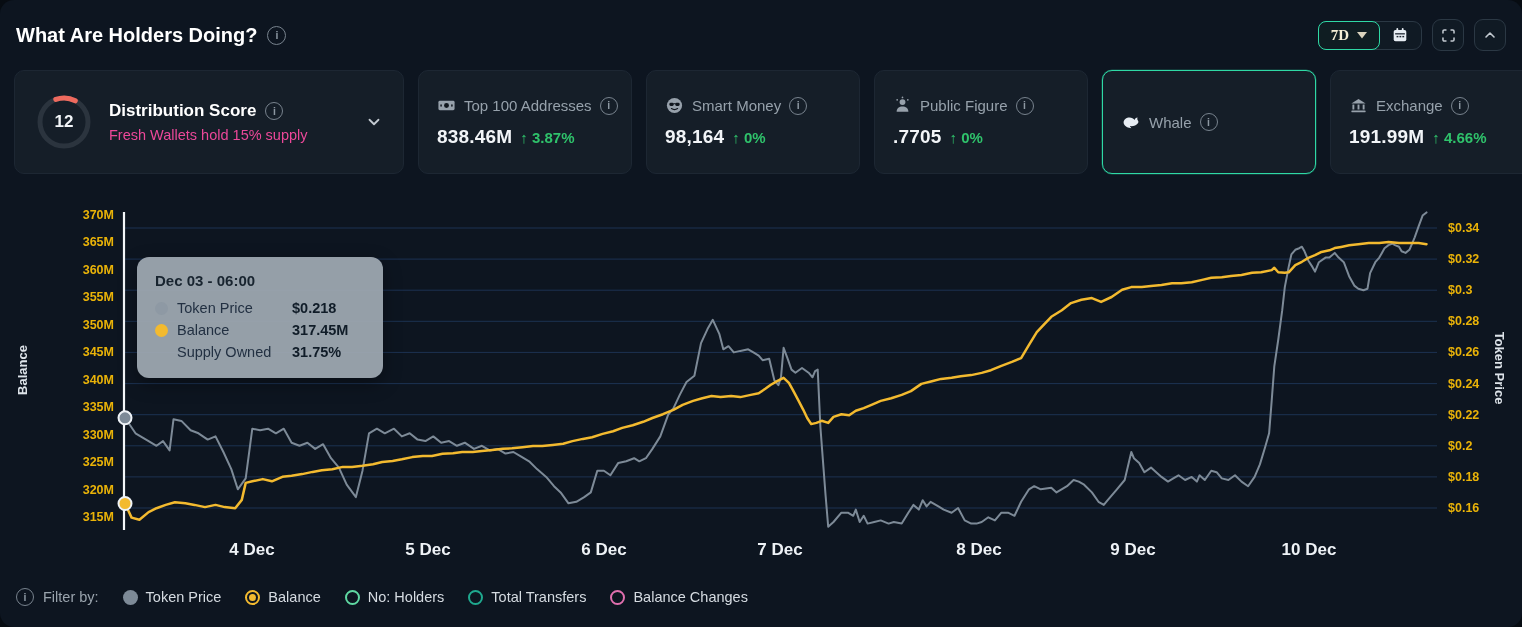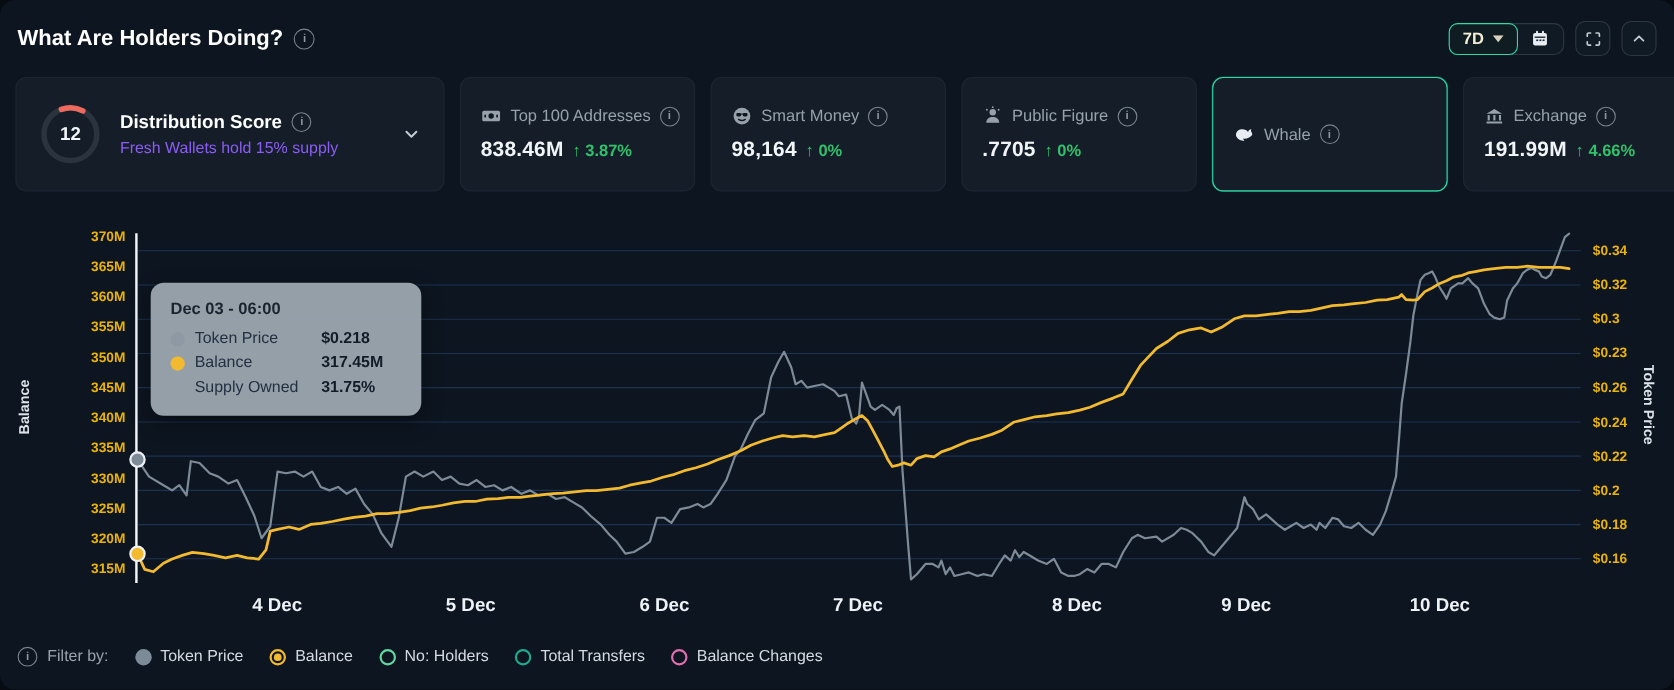--- a/index.html
+++ b/index.html
@@ -11,35 +11,35 @@
   .hdr-left{display:flex;align-items:center;gap:10px;}
   .page-title{font-size:20px;font-weight:700;color:#ffffff;margin:0;}
   .info-icon{width:16px;height:16px;border:1.4px solid #78838e;border-radius:50%;
              display:inline-flex;align-items:center;justify-content:center;
              font-size:10.5px;font-weight:700;color:#8d98a2;flex:none;line-height:1;}
   .info-icon.lg{width:17px;height:17px;}
   .controls{display:flex;align-items:center;gap:10px;}
   .tf-pill{display:flex;align-items:stretch;border:1px solid #2b3844;border-radius:9px;background:#101a24;}
   .tf-btn{display:flex;align-items:center;gap:8px;padding:5px 12px;margin:-1px;
           border:1.5px solid #2fd9a5;border-radius:8px;background:#0f1d22;
-          color:#f4eed6;font-weight:700;font-size:15px;cursor:pointer;font-family:Liberation Sans, sans-serif;}
+          color:#f4eed6;font-weight:700;font-size:15px;cursor:pointer;font-family:Liberation Serif, serif;}
   .cal-btn{border:none;background:transparent;width:42px;display:flex;align-items:center;
            justify-content:center;cursor:pointer;}
   .icon-btn{width:32px;height:32px;border:1px solid #2b3844;border-radius:9px;background:#101a24;
             display:flex;align-items:center;justify-content:center;cursor:pointer;}
   
   #cards-row{position:absolute;left:14px;top:70px;display:flex;gap:14px;}
   .card{background:#151e28;border:1px solid #1d2733;border-radius:10px;box-sizing:border-box;height:104px;}
   #dist-card{width:390px;display:flex;align-items:center;gap:16px;padding:0 20px;flex:none;cursor:pointer;}
   .gauge{position:relative;width:58px;height:58px;flex:none;}
   .gauge-num{position:absolute;inset:0;display:flex;align-items:center;justify-content:center;
              font-size:17px;font-weight:700;color:#f2f5f8;}
   .dist-texts{flex:1;}
   .dist-title{display:flex;align-items:center;gap:9px;font-size:17px;font-weight:700;color:#ffffff;}
-  .dist-sub{margin-top:6px;font-size:14.5px;color:#8b5cf6;}
+  .dist-sub{margin-top:6px;font-size:14.5px;color:#ec4899;}
   .stat-card{width:214px;flex:none;padding:17px 18px;display:flex;flex-direction:column;
              justify-content:center;gap:11px;cursor:pointer;}
   .stat-card.selected{border:1px solid #2fd9a5;box-shadow:0 0 0 0.5px rgba(47,217,165,.35);}
   .stat-top{display:flex;align-items:center;gap:8px;color:#96a1ab;font-size:15px;white-space:nowrap;}
   .stat-icon{display:inline-flex;flex:none;}
   .stat-val-row{display:flex;align-items:baseline;gap:8px;white-space:nowrap;}
   .stat-value{font-size:19px;font-weight:700;color:#f2f5f8;letter-spacing:.2px;}
   .stat-change{font-size:15px;font-weight:700;color:#2fc26b;}
   
   #chart-svg{position:absolute;left:0;top:0;z-index:1;pointer-events:none;}
@@ -255,21 +255,21 @@
       <div class="ytick" style="top: 407px;">335M</div>
       <div class="ytick" style="top: 434.5px;">330M</div>
       <div class="ytick" style="top: 462px;">325M</div>
       <div class="ytick" style="top: 489.5px;">320M</div>
       <div class="ytick" style="top: 517px;">315M</div>
     </div>
   <div id="right-ticks">
       <div class="ytick" style="top: 228px;">$0.34</div>
       <div class="ytick" style="top: 259.111px;">$0.32</div>
       <div class="ytick" style="top: 290.222px;">$0.3</div>
-      <div class="ytick" style="top: 321.333px;">$0.23</div>
+      <div class="ytick" style="top: 321.333px;">$0.28</div>
       <div class="ytick" style="top: 352.444px;">$0.26</div>
       <div class="ytick" style="top: 383.556px;">$0.24</div>
       <div class="ytick" style="top: 414.667px;">$0.22</div>
       <div class="ytick" style="top: 445.778px;">$0.2</div>
       <div class="ytick" style="top: 476.889px;">$0.18</div>
       <div class="ytick" style="top: 508px;">$0.16</div>
     </div>
   <div id="x-ticks">
       <div class="xtick" style="left: 252.002px;">4 Dec</div>
       <div class="xtick" style="left: 427.941px;">5 Dec</div>

